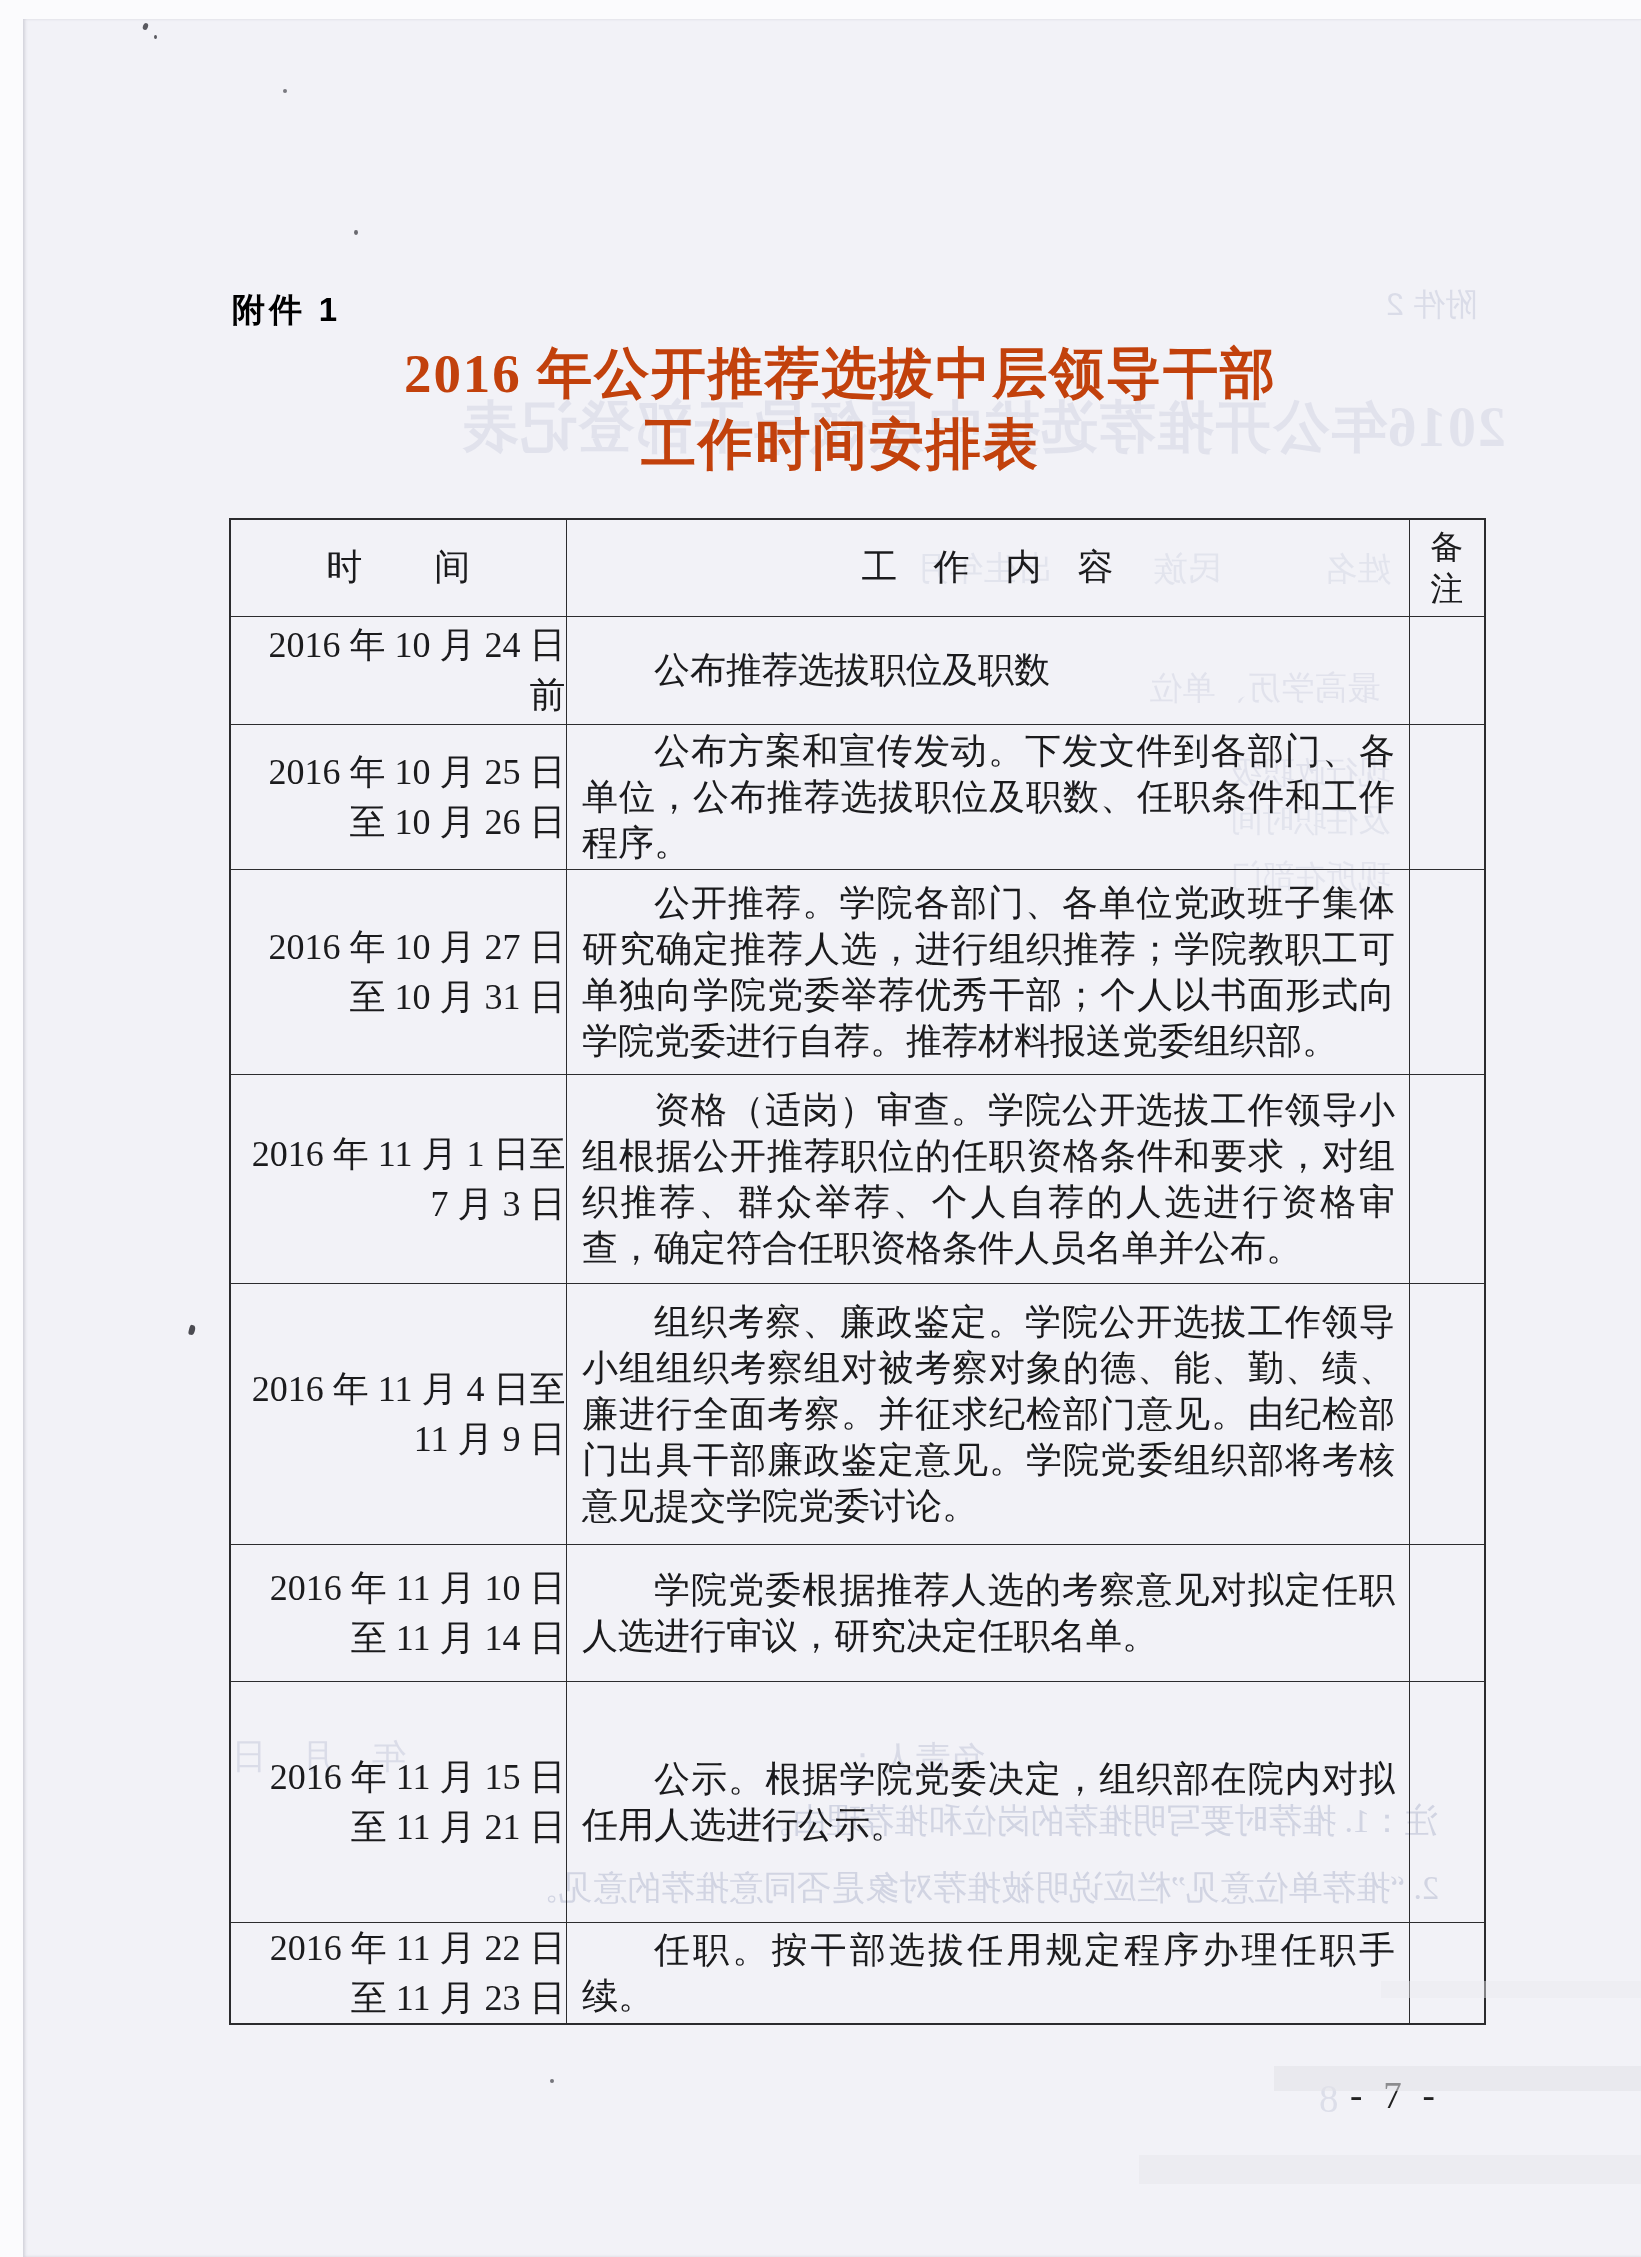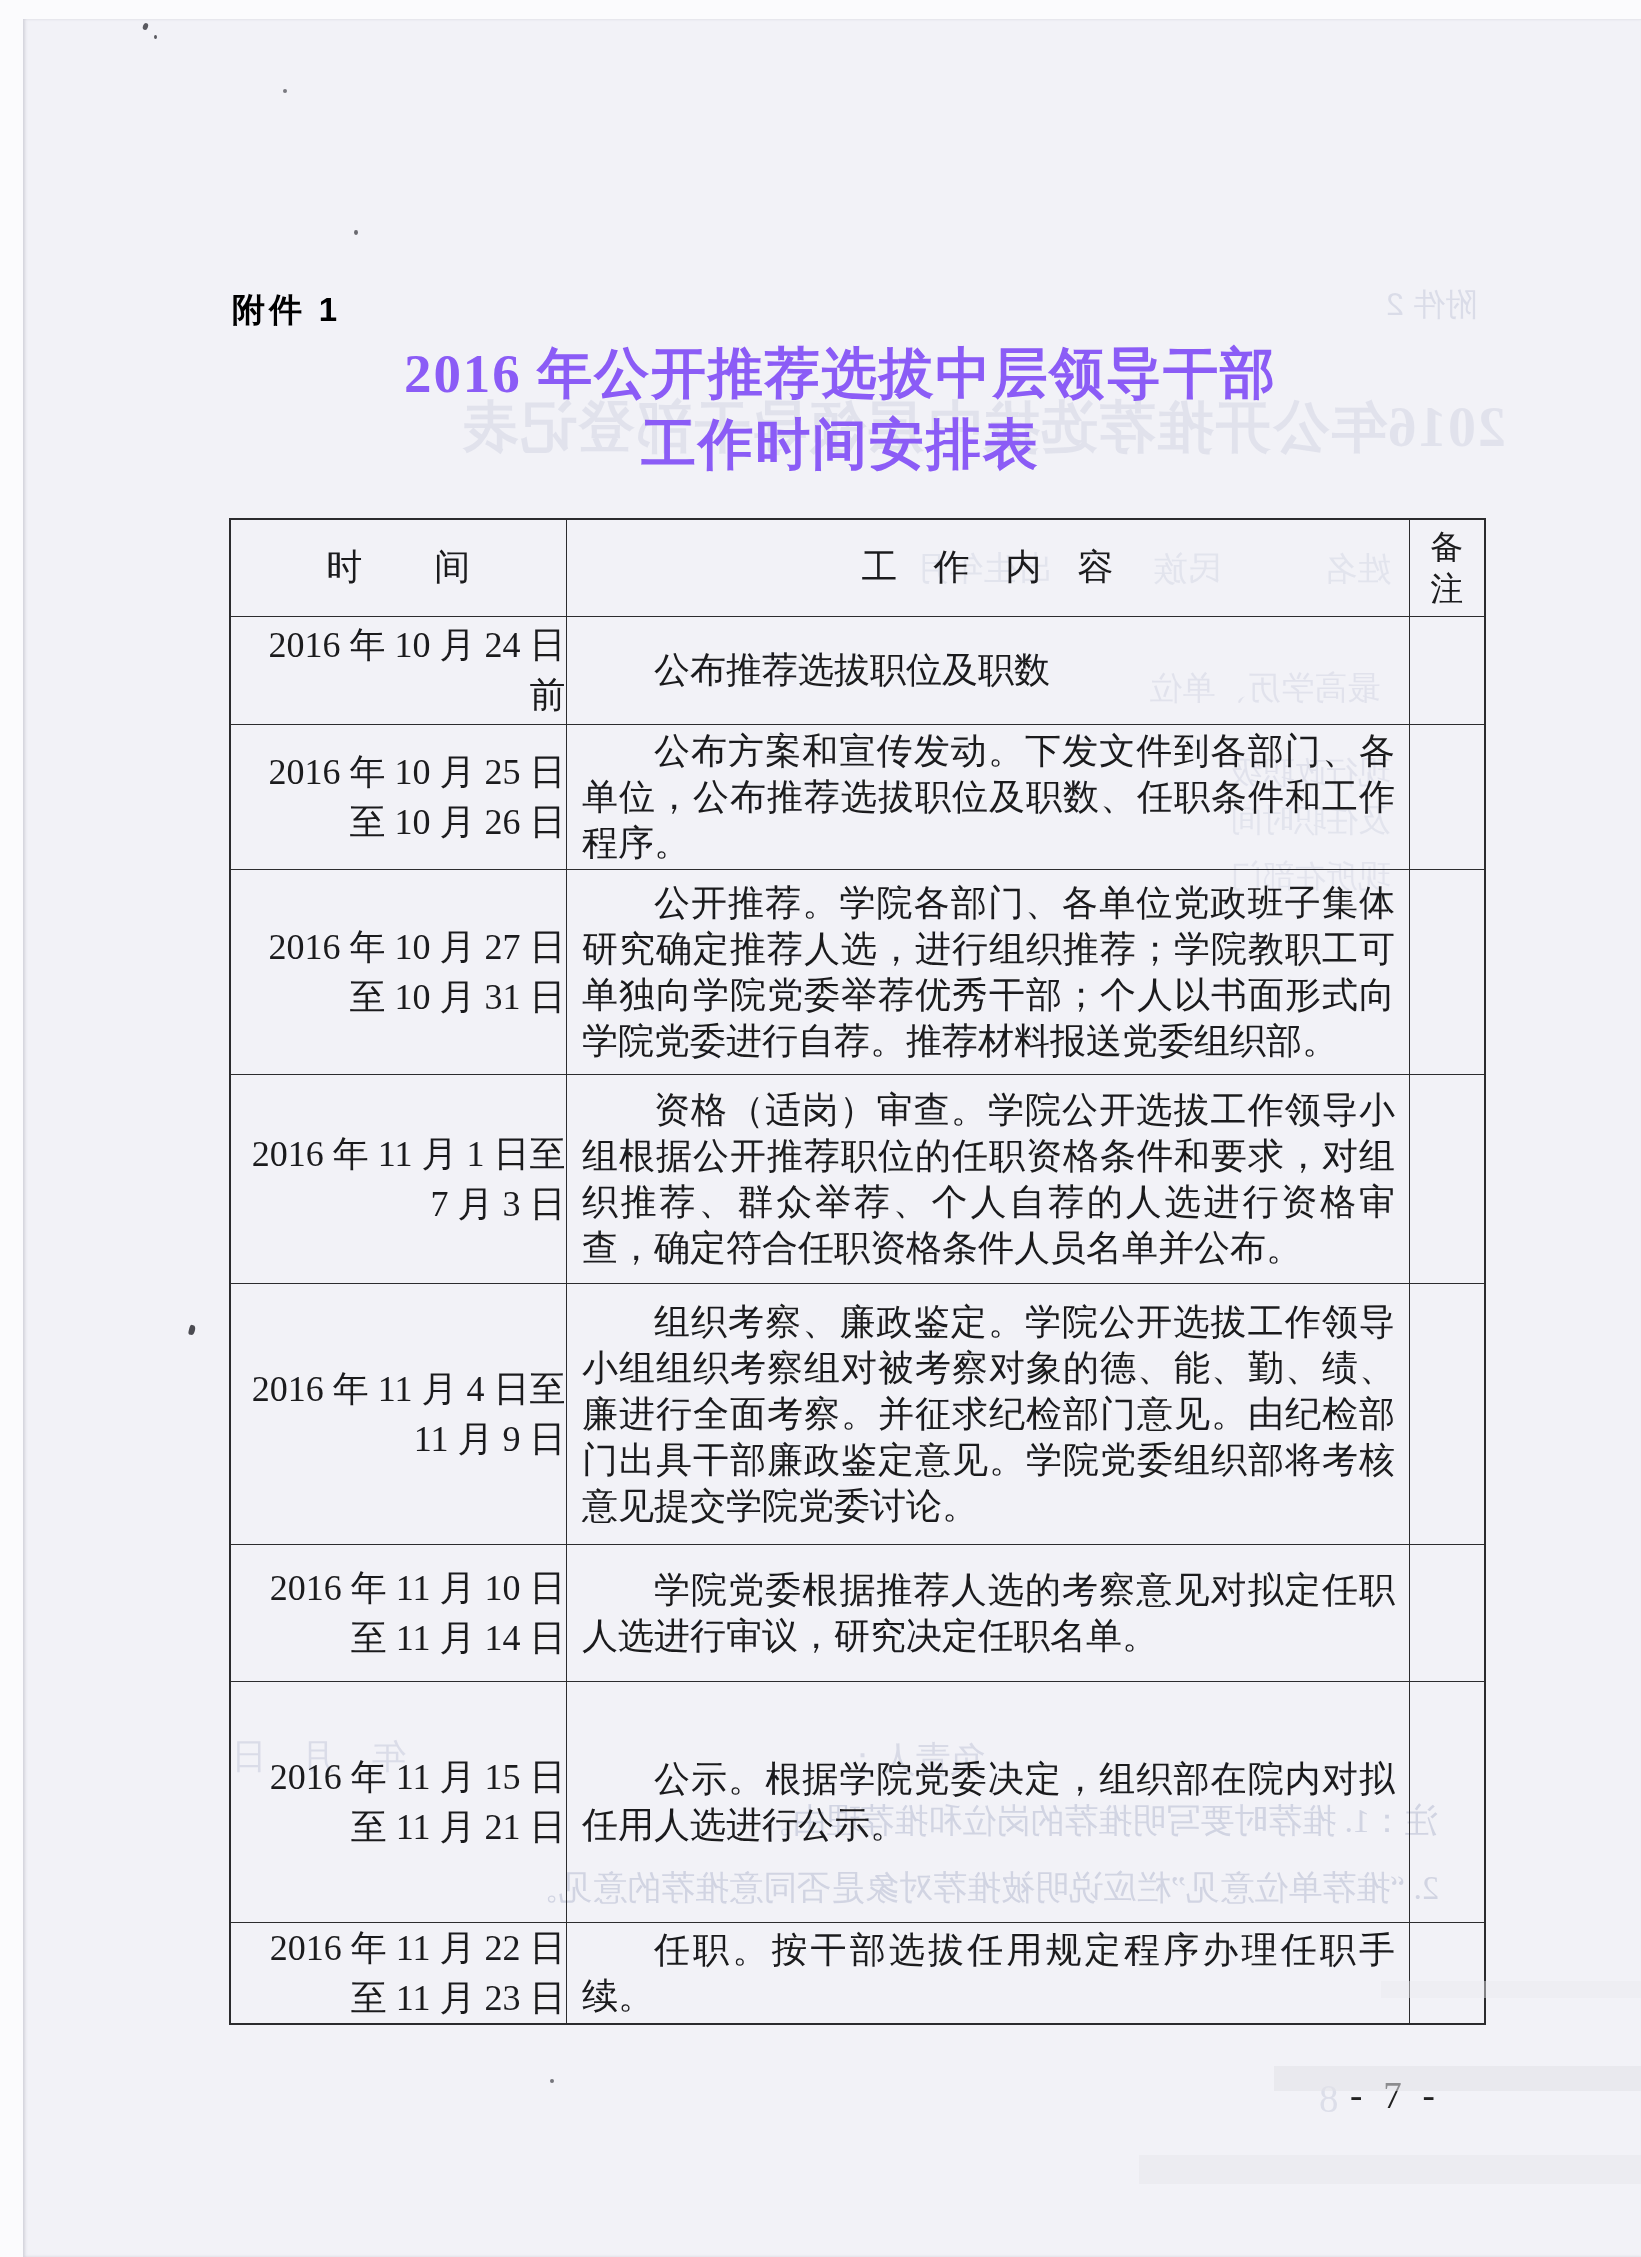--- a/index.html
+++ b/index.html
@@ -5,21 +5,21 @@
   html,body{margin:0;padding:0;width:1641px;height:2257px;background:#fbfbfd;overflow:hidden;}
   body{font-family:"Liberation Serif", serif;color:#1d1d1f;position:relative;}
 
   .paper{position:absolute;left:23px;top:19.3px;width:1618px;height:2238px;background:#f2f2f7;
          box-shadow:inset 1.9px 0 2.9px rgba(120,120,140,.25);}
 
   
   .attachment{position:absolute;left:232px;top:288px;font-family:"Liberation Sans",sans-serif;
               font-size:33px;font-weight:600;color:#000000;letter-spacing:3.9px;}
   .doc-title{position:absolute;left:39px;top:338px;width:1603px;text-align:center;
-             font-weight:bold;color:#8b5cf6;font-size:55px;line-height:71px;letter-spacing:1.9px;}
+             font-weight:bold;color:#c2410c;font-size:55px;line-height:71px;letter-spacing:1.9px;}
 
   table.sched{position:absolute;left:229px;top:518px;width:1255px;border-collapse:collapse;
               table-layout:fixed;font-size:36px;color:#1b1b1d;}
   table.sched,table.sched th,table.sched td{border:1.9px solid #2c2c2e;}
   table.sched{border-width:2.9px;}
   th,td{padding:0;vertical-align:middle;}
   col.c-time{width:336px;} col.c-content{width:843px;} col.c-remark{width:76px;}
 
   tr.h-hd{height:97px;} tr.h-0{height:108px;} tr.h-1{height:145px;} tr.h-2{height:205px;}
   tr.h-3{height:209px;}  tr.h-4{height:261px;} tr.h-5{height:137px;padding-left:30px;} tr.h-6{height:241px;}

